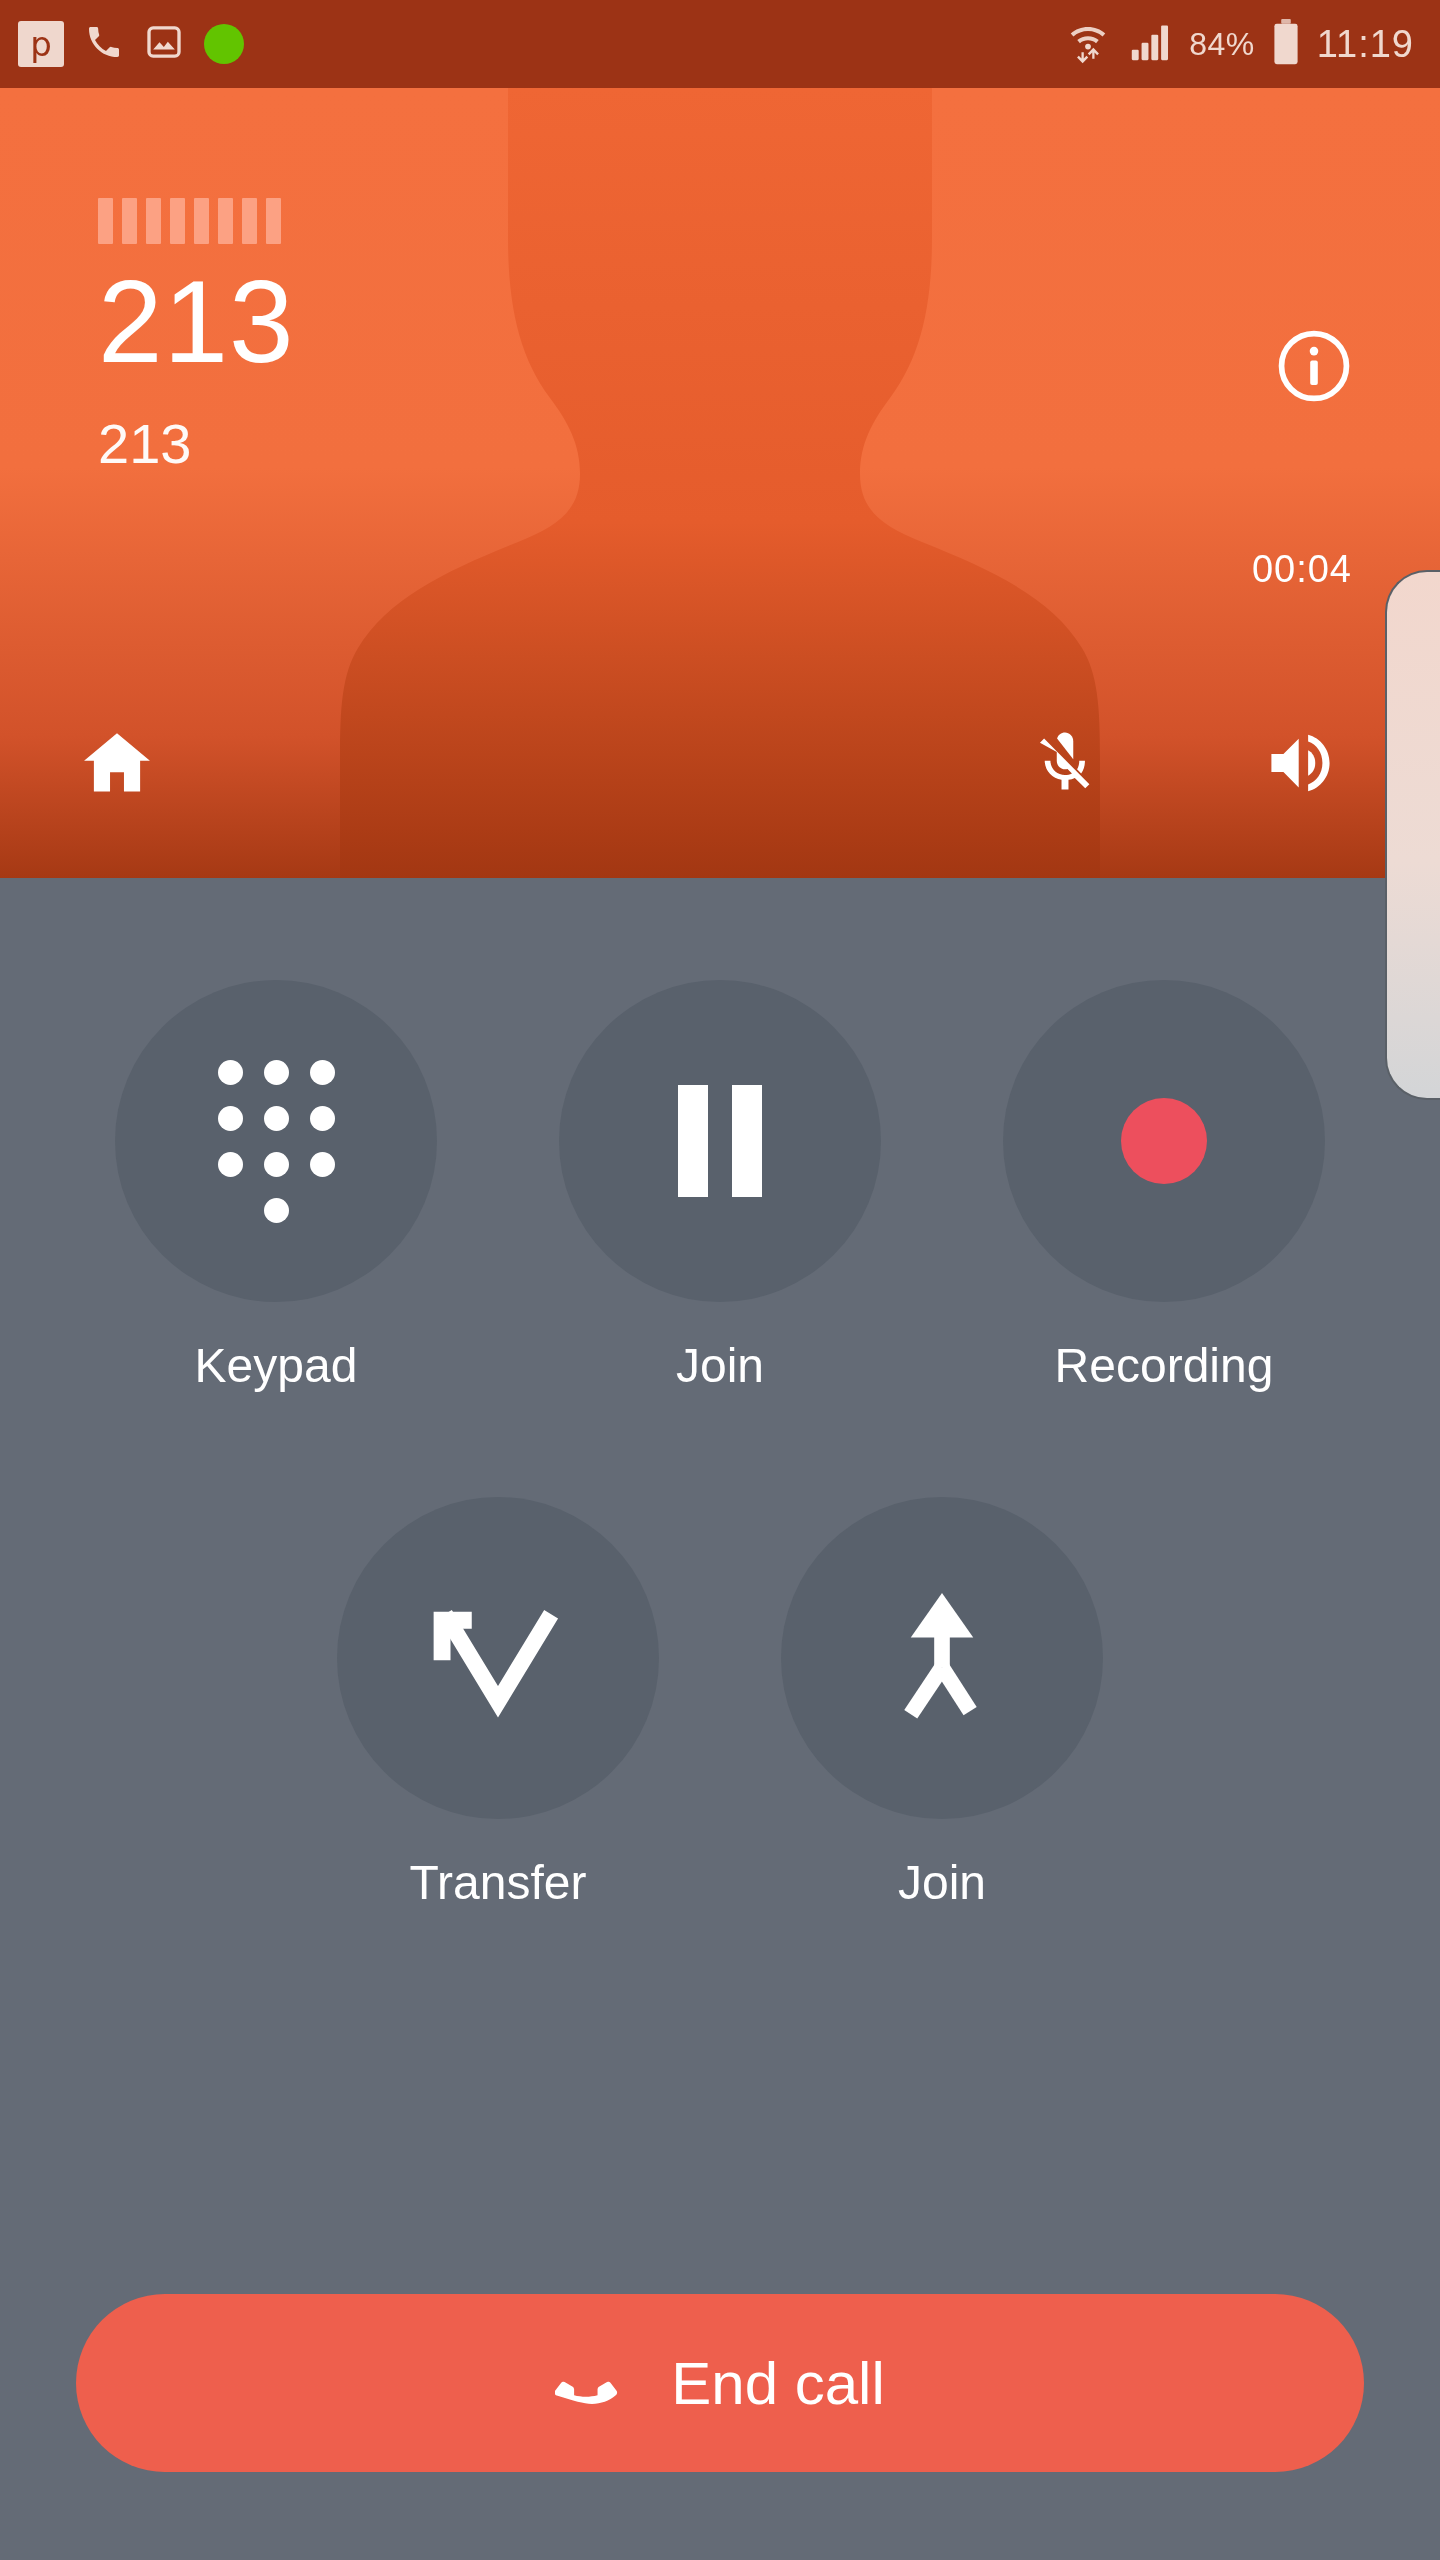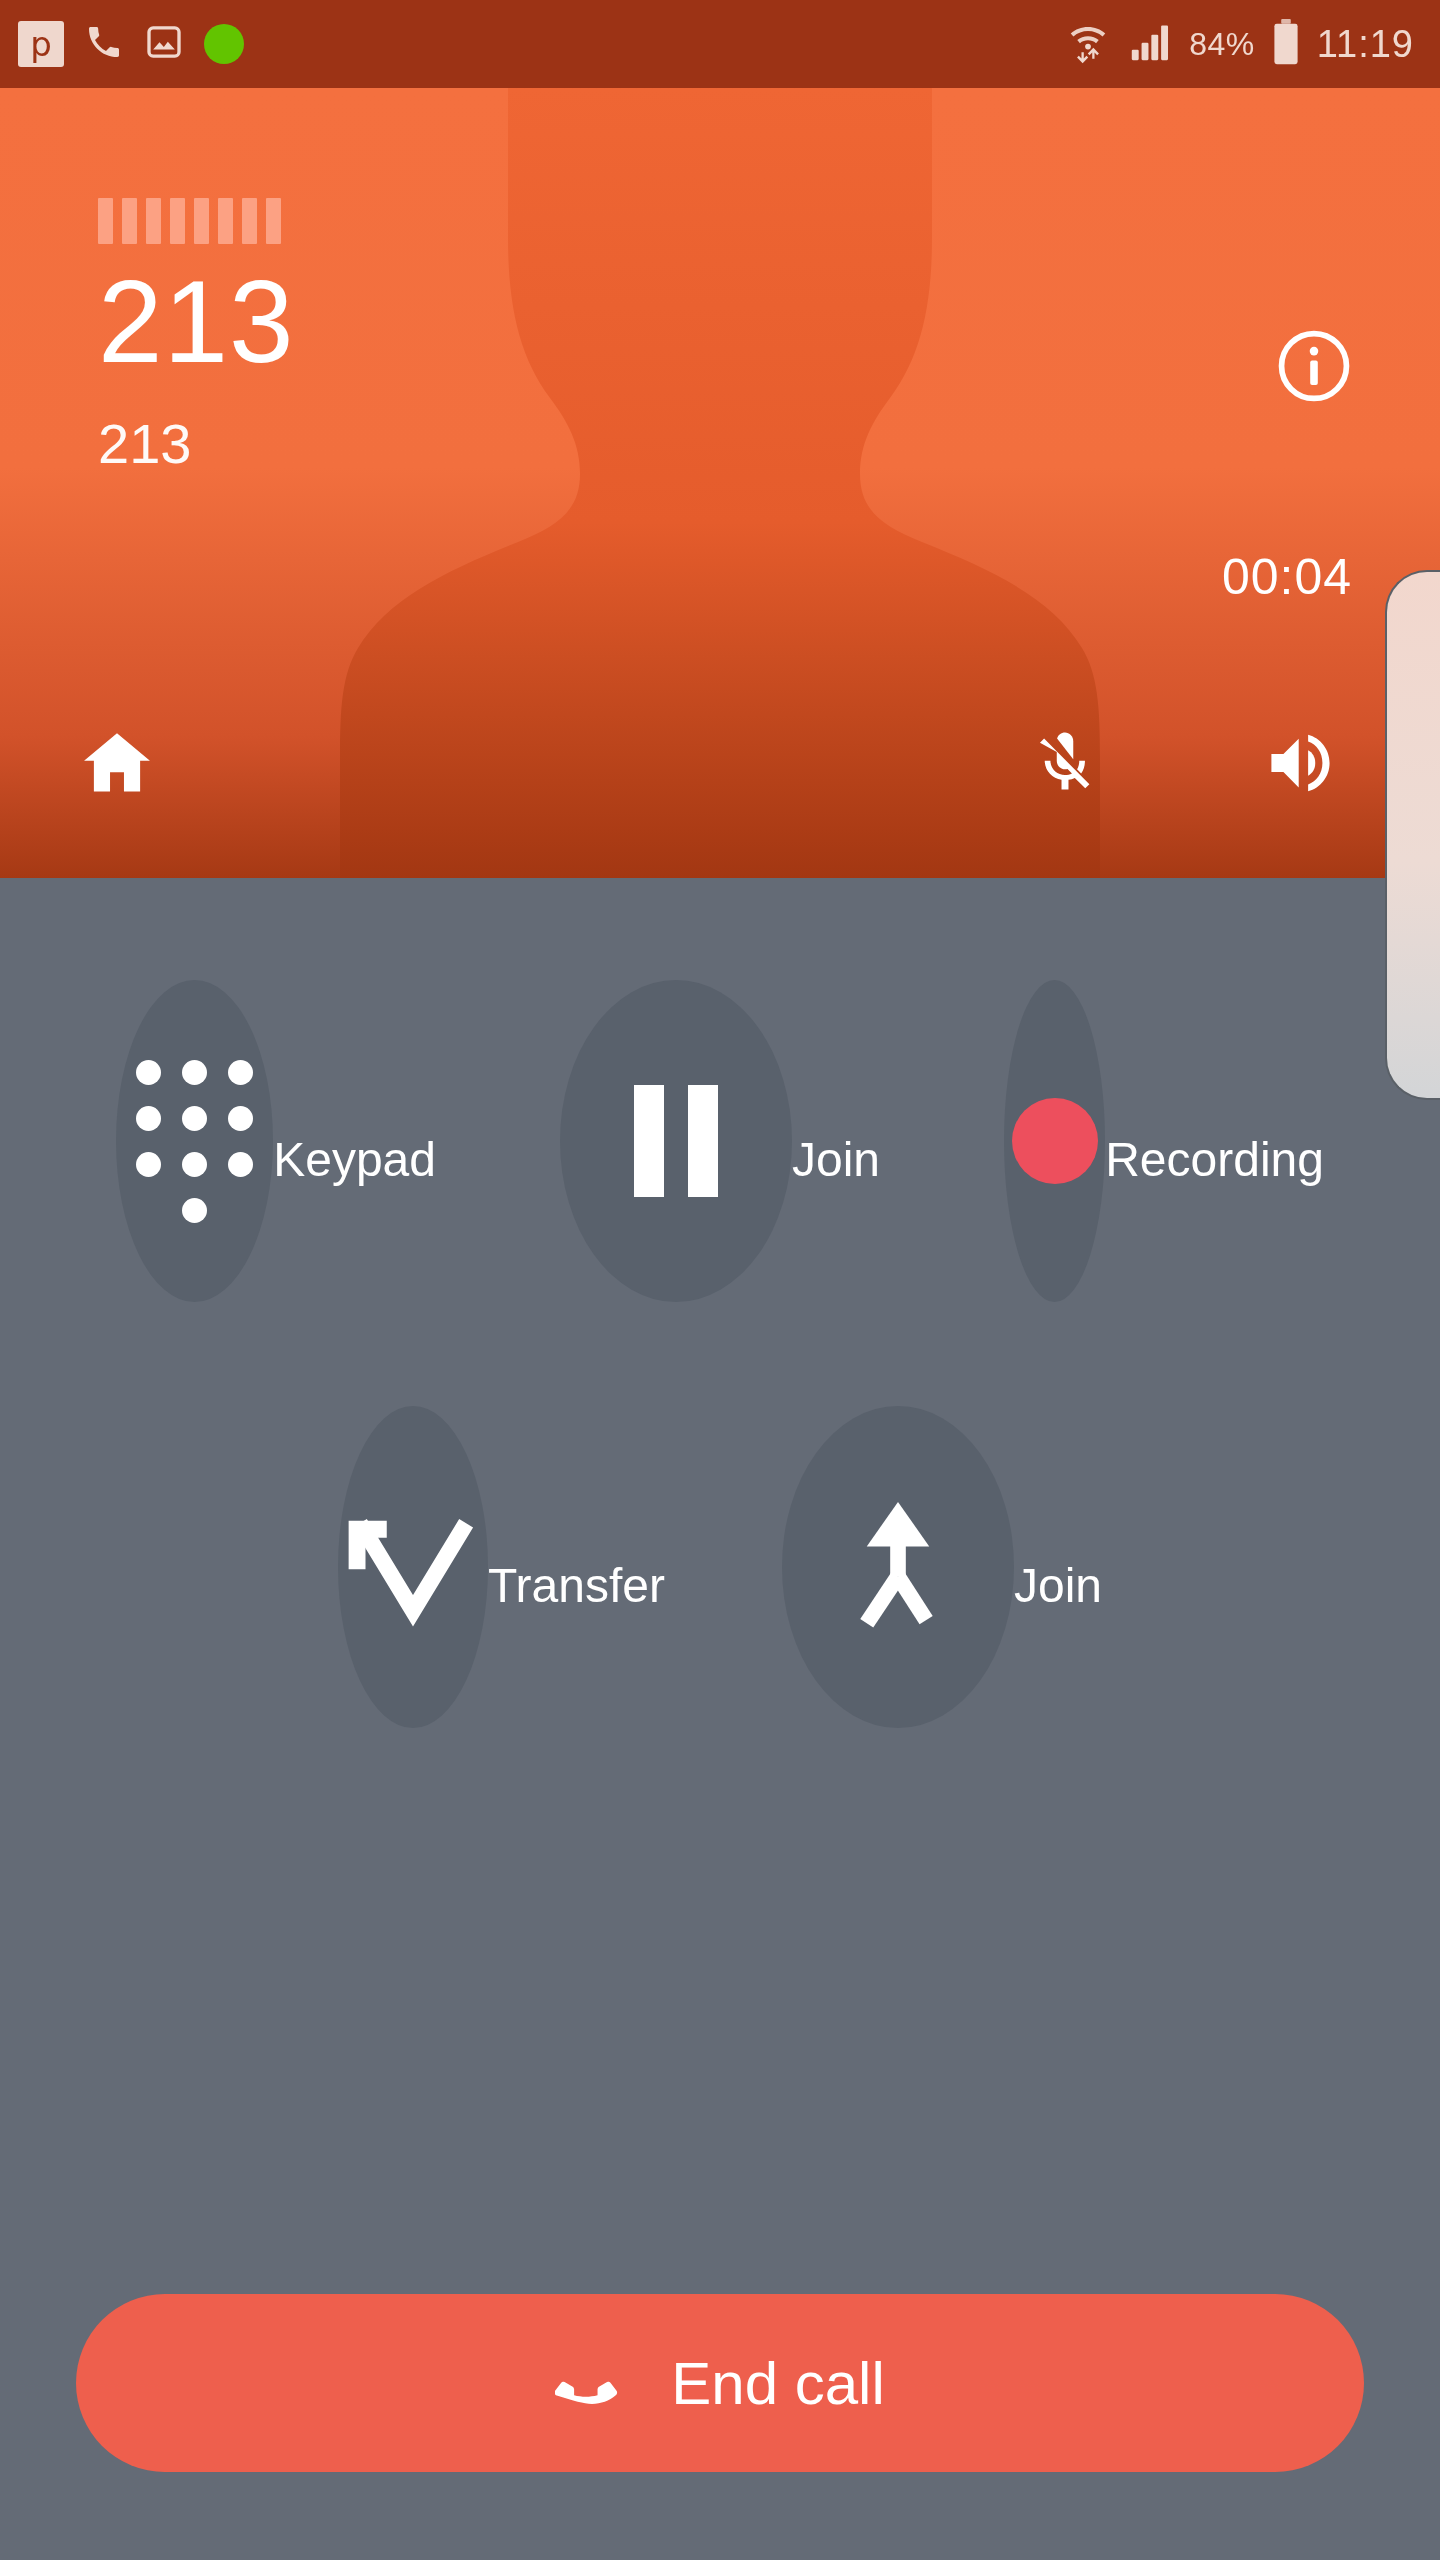--- a/index.html
+++ b/index.html
@@ -74,21 +74,21 @@
   #caller-number-large {
     color:#ffffff; font-size:116px; line-height:104px;
     font-weight:300; letter-spacing:1px;
   }
   #caller-number-sub {
     color:#ffffff; font-size:56px; line-height:60px;
     margin-top:40px; font-weight:300; opacity:0.97;
   }
   #call-duration {
     position:absolute; right:88px; top:460px;
-    color:#ffffff; font-size:50px; font-weight:300;
+    color:#ffffff; font-size:38px; font-weight:300;
     letter-spacing:1px; z-index:3;
   }
   #info-button {
     position:absolute; right:88px; top:240px;
     width:76px; height:76px; z-index:4;
   }
   #info-button svg { width:100%; height:100%; display:block; }
 
   #header-actions {
     position:absolute; left:0; bottom:70px;
@@ -123,21 +123,21 @@
     width:1440px;
   }
   .ctrl-row {
     display:flex; justify-content:center;
     gap:124px;
     margin-top:104px;
   }
   .ctrl-row:first-child { margin-top:102px; }
   .ctrl {
     width:320px;
-    display:flex; flex-direction:row; align-items:center;
+    display:flex; flex-direction:column; align-items:center;
   }
   .ctrl-circle {
     width:322px; height:322px; border-radius:50%;
     background:#59616c;
     display:flex; align-items:center; justify-content:center;
   }
   .ctrl-circle svg { display:block; }
   .ctrl-label {
     margin-top:36px;
     color:#ffffff; font-size:48px; font-weight:400;

